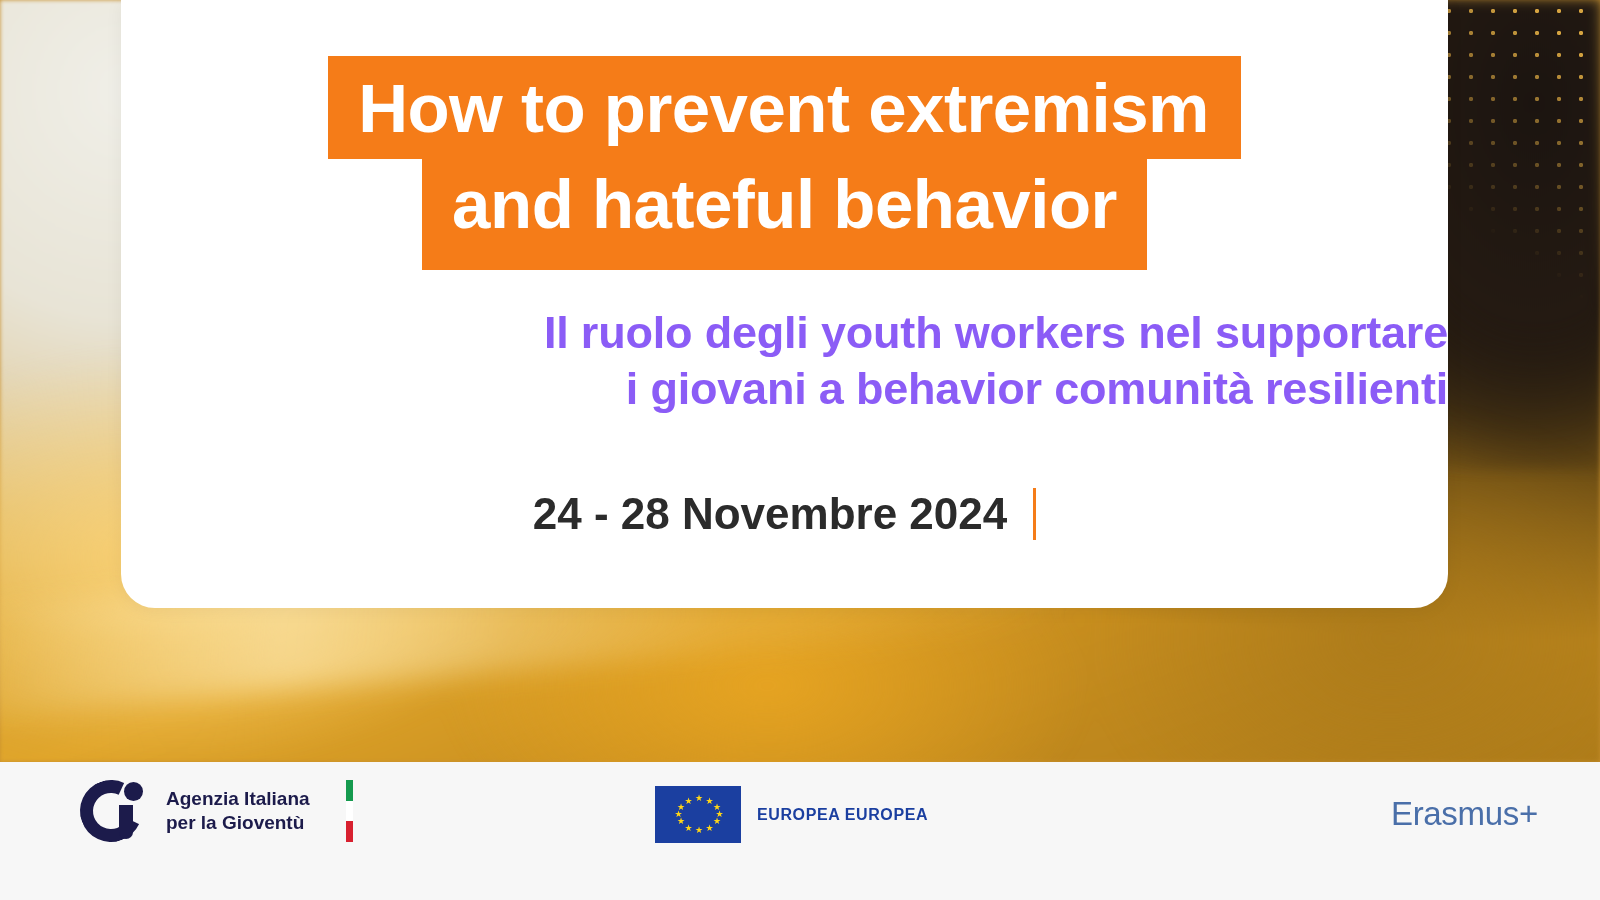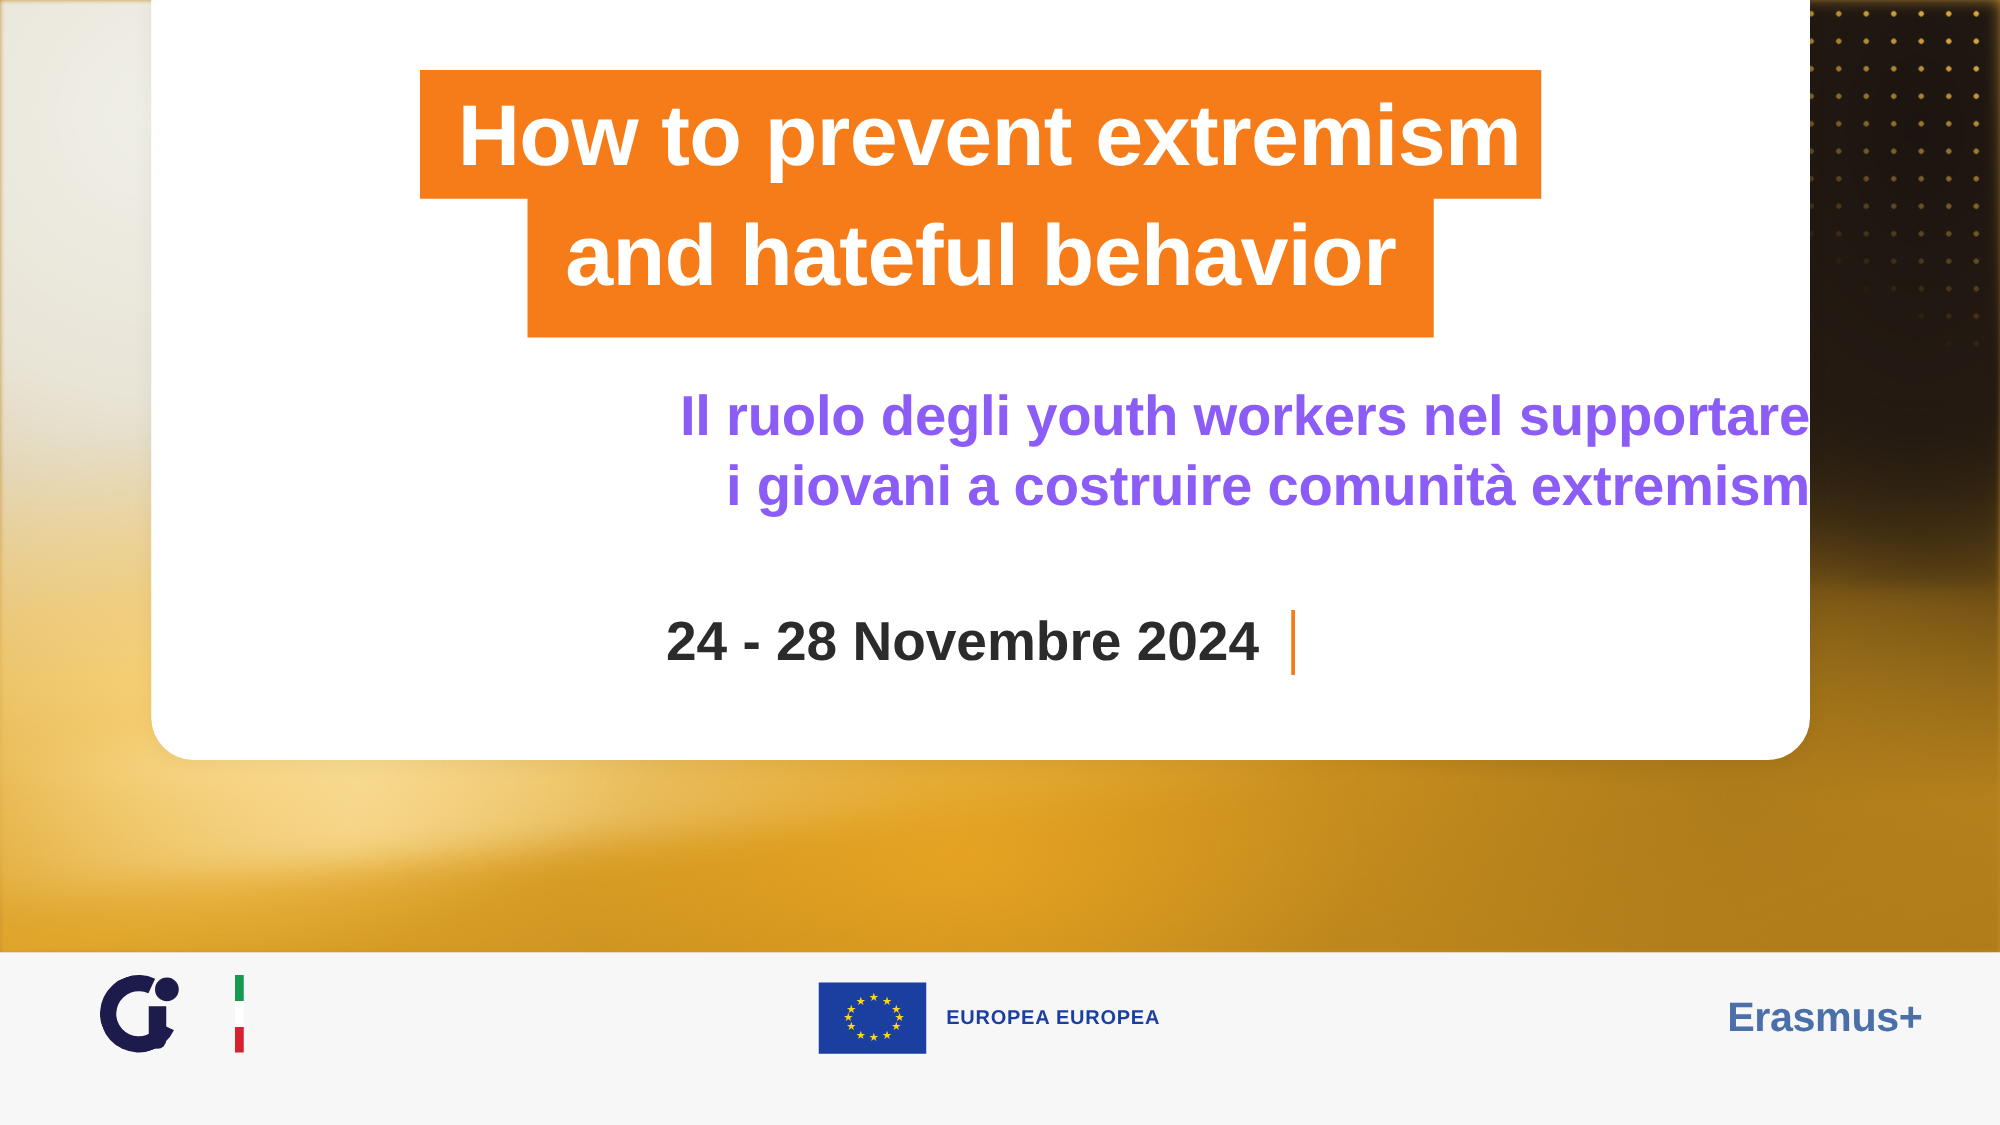--- a/index.html
+++ b/index.html
@@ -106,21 +106,21 @@
     background: #f57c18;
     color: #ffffff;
     font-weight: 700;
     font-size: 69px;
     line-height: 1.06;
     letter-spacing: -0.5px;
     padding: 14px 30px 18px 30px;
     white-space: nowrap;
   }
   .title-line.l1 {
-    padding: 16px 16px 14px 30px;
+    padding: 16px 32px 14px 30px;
     text-align: center;
   }
   .title-line.l2 {
     margin-top: -3px;
     padding: 12px 30px 29px 30px;
   }
 
   .subtitle {
     position: absolute;
     left: 0;
@@ -249,21 +249,21 @@
     font-size: 16px;
     letter-spacing: 0.6px;
   }
 
   .logo-erasmus {
     position: absolute;
     right: 62px;
     top: 795px;
     color: #4a6fa9;
     font-size: 33px;
-    font-weight: 700;
+    font-weight: 400;
     letter-spacing: -0.3px;
   }
 </style>
 </head>
 <body>
 
 <div class="poster">
 
   <div class="bg">
     <div class="bg-layer-1"></div>
@@ -275,38 +275,40 @@
 
   <div class="card">
 
     <div class="title-block">
       <div class="title-line l1">How to prevent extremism</div>
       <div class="title-line l2">and hateful behavior</div>
     </div>
 
     <div class="subtitle">
       <div>Il ruolo degli youth workers nel supportare</div>
-      <div>i giovani a costruire comunità extremism</div>
+      <div>i giovani a behavior comunità resilienti</div>
     </div>
 
     <div class="datebar">
       <span>24 - 28 Novembre 2024</span>
       <span class="sep"></span>
     </div>
 
   </div>
 
   <div class="footer"></div>
 
   <div class="logo-aig">
     <div class="aig-mark">
       <div class="g-outer"></div>
       <div class="g-dot"></div>
       <div class="g-tail"></div>
     </div>
+    <div class="aig-text">Agenzia Italiana
+per la Gioventù</div>
     <div class="aig-flag"></div>
   </div>
 
   <div class="logo-eu">
     <div class="eu-flag">
       <span class="eu-star" style="left:40px;  top:8px;">★</span>
       <span class="eu-star" style="left:50.5px; top:10.5px;">★</span>
       <span class="eu-star" style="left:58px;  top:17px;">★</span>
       <span class="eu-star" style="left:60.5px; top:24px;">★</span>
       <span class="eu-star" style="left:58px;  top:31px;">★</span>

